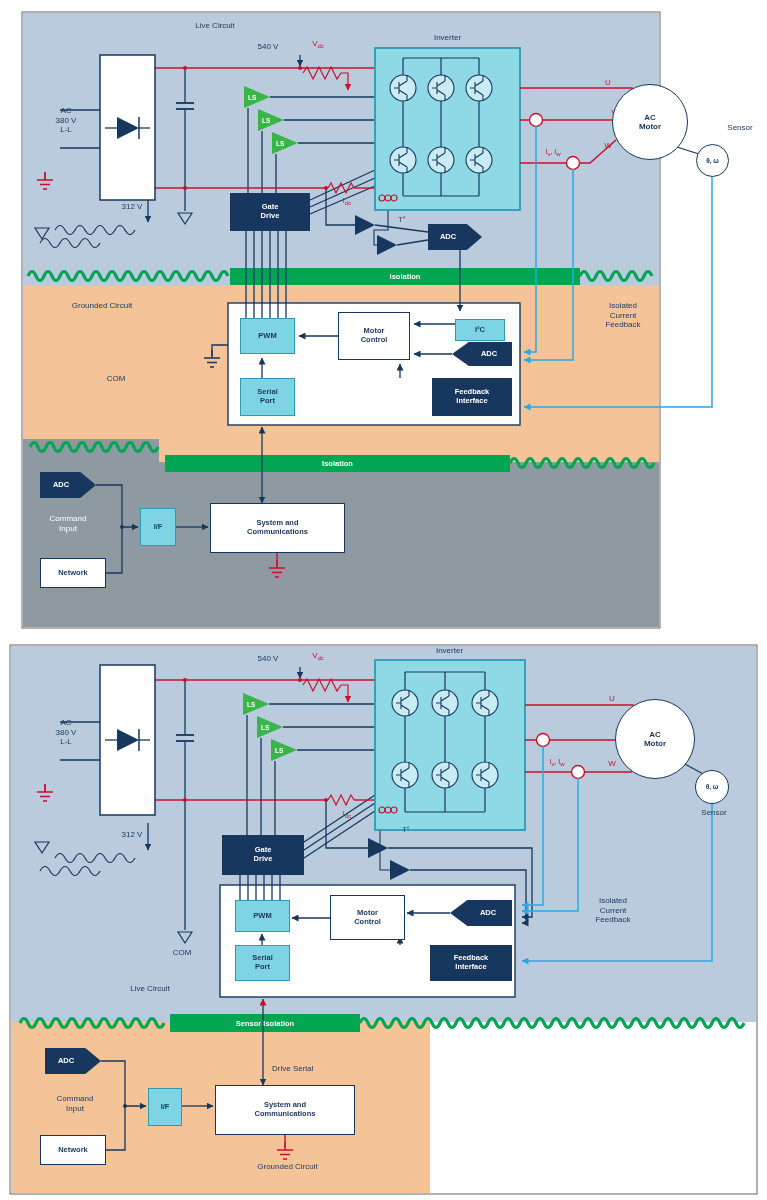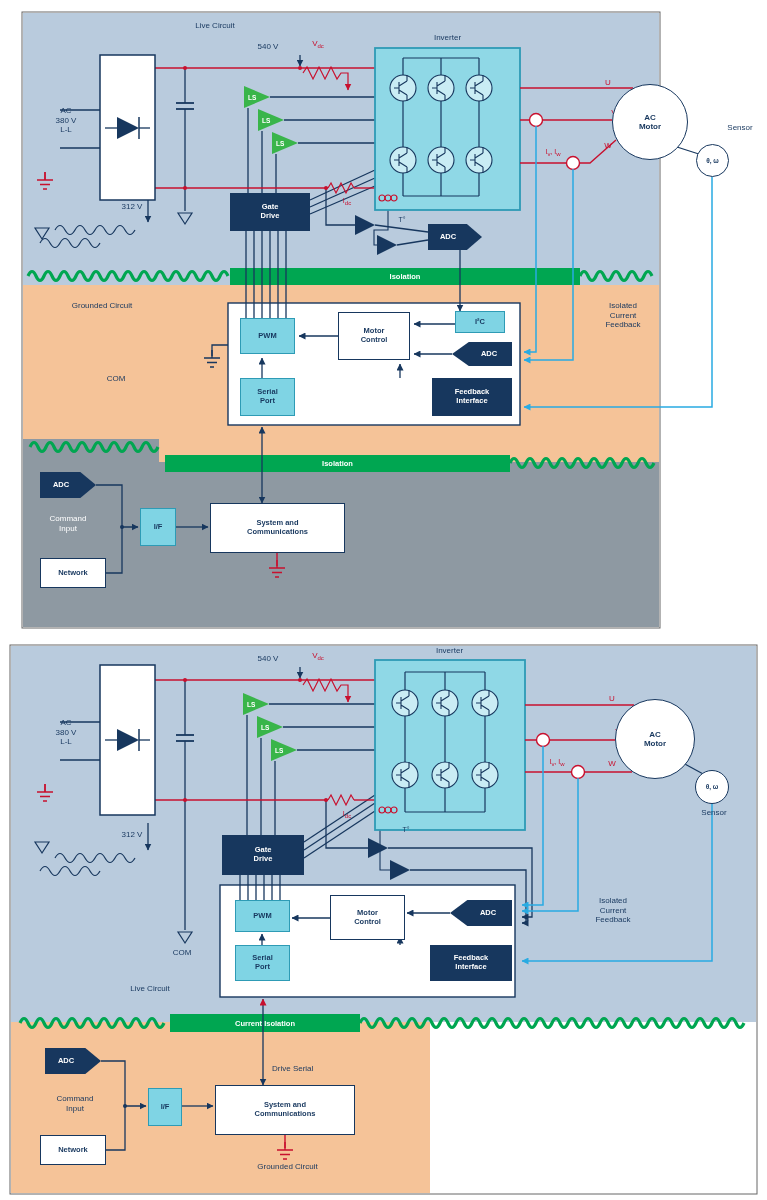--- a/index.html
+++ b/index.html
@@ -339,21 +339,21 @@
   <span>Isolated</span>
       <span>Current</span>
       <span>Feedback</span>
 </div>
 <div class="lbl" style="left:96px;top:374px;width:40px;">COM</div>
 <div class="bx cyan" style="left:240px;top:318px;width:55px;height:36px;">PWM</div>
 <div class="bx white" style="left:338px;top:312px;width:72px;height:48px;">
   <span>Motor</span>
       <span>Control</span>
 </div>
-<div class="bx cyan" style="left:455px;top:311px;width:50px;height:22px;">I²C</div>
+<div class="bx cyan" style="left:455px;top:319px;width:50px;height:22px;">I²C</div>
 <div class="bx navy pent-l" style="left:452px;top:342px;width:60px;height:24px;">ADC</div>
 <div class="bx cyan" style="left:240px;top:378px;width:55px;height:38px;">
   <span>Serial</span>
       <span>Port</span>
 </div>
 <div class="bx navy" style="left:432px;top:378px;width:80px;height:38px;">
   <span>Feedback</span>
       <span>Interface</span>
 </div>
 <div class="bar" style="left:165px;top:455px;width:345px;height:17px;">Isolation</div>
@@ -411,21 +411,21 @@
 </div>
 <div class="bx navy pent-l" style="left:450px;top:900px;width:62px;height:26px;">ADC</div>
 <div class="bx cyan" style="left:235px;top:945px;width:55px;height:36px;">
   <span>Serial</span>
       <span>Port</span>
 </div>
 <div class="bx navy" style="left:430px;top:945px;width:82px;height:36px;">
   <span>Feedback</span>
       <span>Interface</span>
 </div>
-<div class="bar" style="left:170px;top:1014px;width:190px;height:18px;">Current Isolation</div>
+<div class="bar" style="left:170px;top:1014px;width:190px;height:18px;">Sensor Isolation</div>
 <div class="lbl left" style="left:272px;top:1064px;width:90px;">Drive Serial</div>
 <div class="bx navy pent-r" style="left:45px;top:1048px;width:56px;height:26px;">ADC</div>
 <div class="lbl" style="left:40px;top:1094px;width:70px;">
   <span>Command</span>
       <span>Input</span>
 </div>
 <div class="bx cyan" style="left:148px;top:1088px;width:34px;height:38px;">I/F</div>
 <div class="bx white" style="left:40px;top:1135px;width:66px;height:30px;">Network</div>
 <div class="bx white" style="left:215px;top:1085px;width:140px;height:50px;">
   <span>System and</span>

